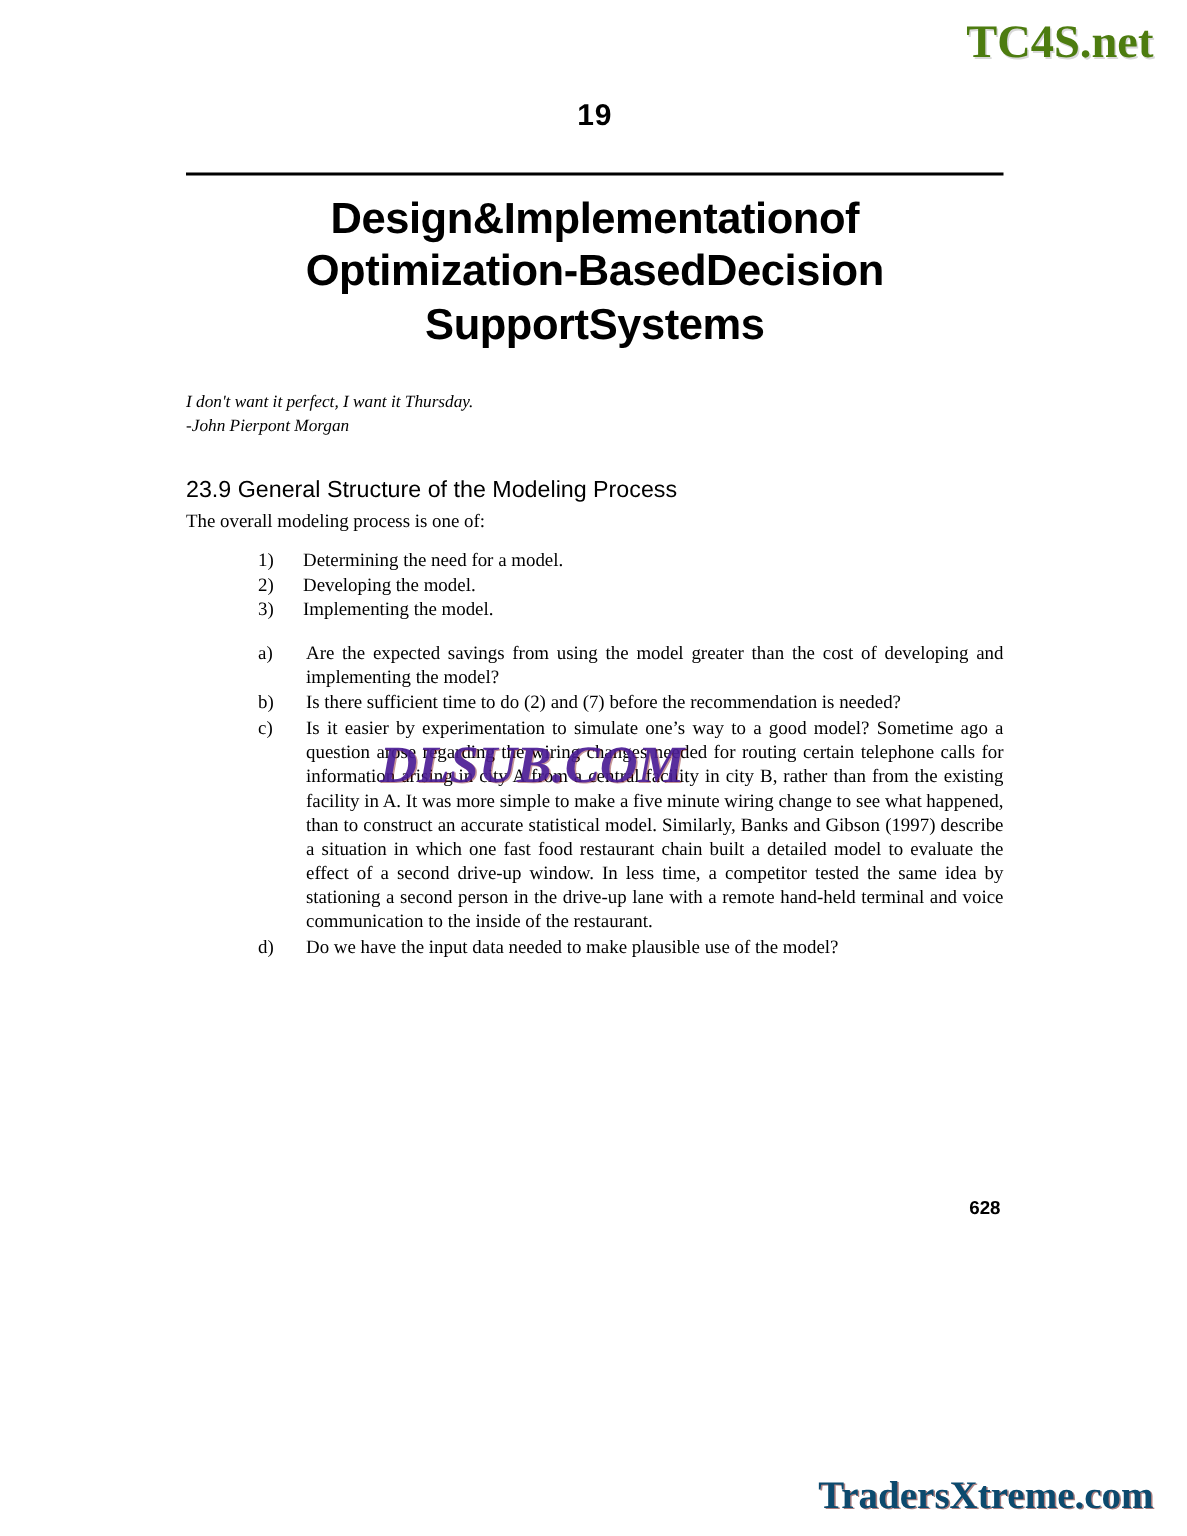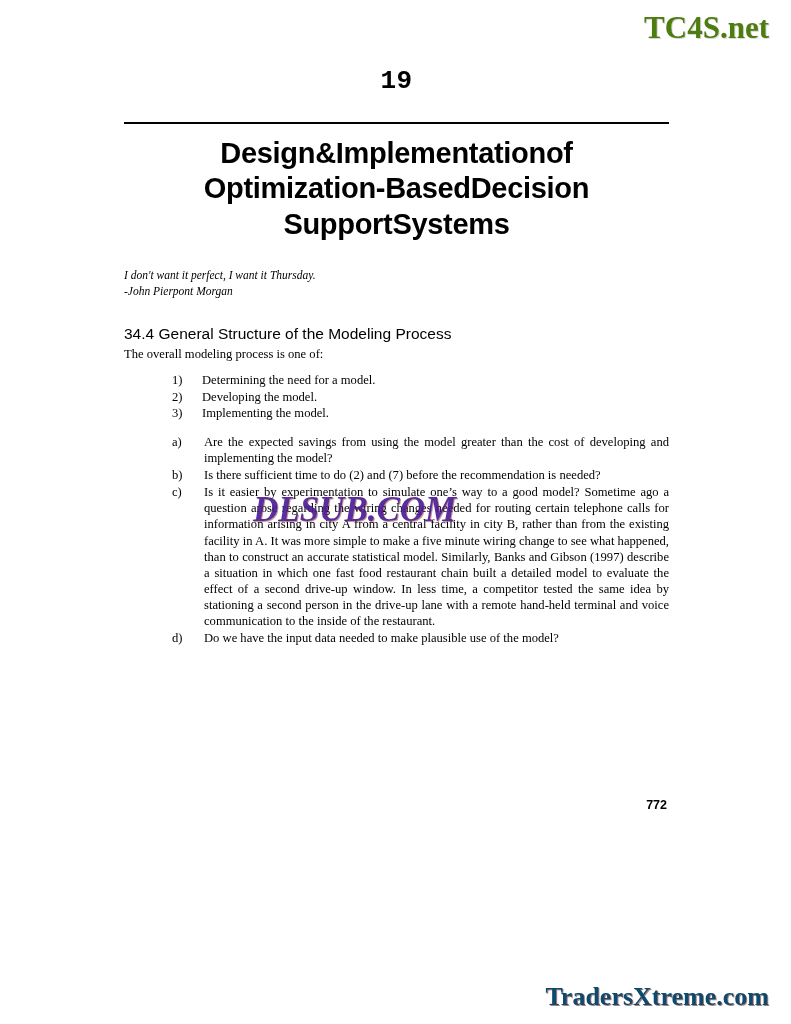--- a/index.html
+++ b/index.html
@@ -64,23 +64,23 @@
   
   .content {
     position: absolute;
     left: 124px;
     top: 0;
     width: 545px;
   }
 
   .chap-num {
     text-align: center;
-    font-family: Liberation Mono, monospace;
-    font-weight: bold;
-    font-size: 26px;
+    font-family: Liberation Sans, sans-serif;
+    font-weight: bold;
+    font-size: 20px;
     margin-top: 66px;
     letter-spacing: 0.5px;
   }
 
   .rule {
     border-top: 2px solid #000;
     margin-top: 26px;
     width: 545px;
   }
 
@@ -182,21 +182,21 @@
       <span class="ln">Design&amp;Implementationof</span>
       <span class="ln">Optimization-BasedDecision</span>
       <span class="ln">SupportSystems</span>
     </div>
 
     <div class="quote">
       <span>I don't want it perfect, I want it Thursday.</span>
       <span class="attrib">-John Pierpont Morgan</span>
     </div>
 
-    <div class="sec-head">34.4 General Structure of the Modeling Process</div>
+    <div class="sec-head">23.9 General Structure of the Modeling Process</div>
 
     <p class="body">The overall modeling process is one of:</p>
 
     <ol class="num-list">
       <li>
         <span class="marker">1)</span>
         <span>Determining the need for a model.</span>
       </li>
       <li>
         <span class="marker">2)</span>
@@ -226,17 +226,17 @@
         <span class="marker">d)</span>
         <span>Do we have the input data needed to make plausible use of the model?</span>
       </li>
     </ol>
 
 
   </div>
 
   <div class="wm-center">DLSUB.COM</div>
 
-  <div class="page-num">772</div>
+  <div class="page-num">628</div>
 
   <div class="wm-bottom">TradersXtreme.com</div>
 
 </div>
 
 </body></html>

